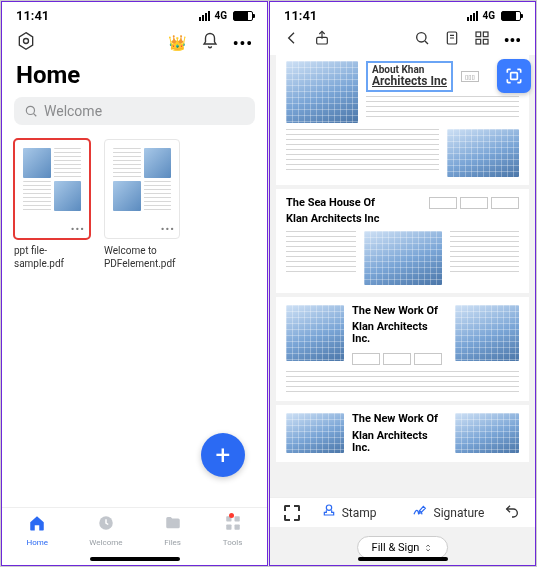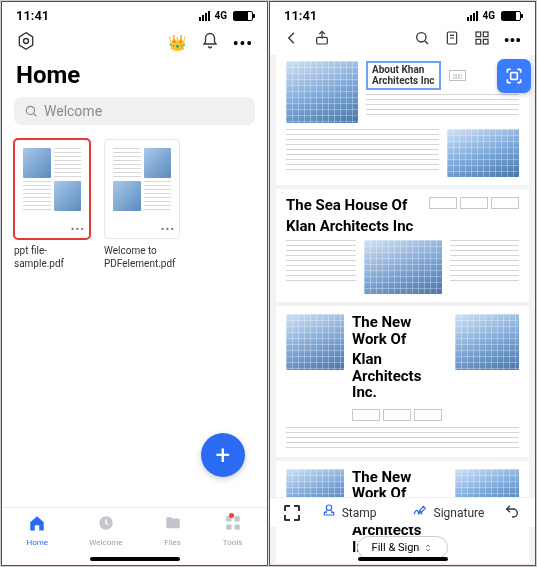--- a/index.html
+++ b/index.html
@@ -94,29 +94,29 @@
   flex:1; overflow:hidden; padding: 0 6px; display:flex; flex-direction:column; gap:4px;
   background:#f2f2f2;
 }
 .page { background:#fff; padding: 8px 10px; position:relative; }
 .bldg { background: linear-gradient(160deg,#cfe1f5 0%, #7aa5d6 55%, #4b76a8 100%); border-radius:1px; position:relative; }
 .bldg::after{ content:""; position:absolute; inset:0; background:repeating-linear-gradient(90deg, rgba(255,255,255,.3) 0 1px, transparent 1px 6px), repeating-linear-gradient(rgba(255,255,255,.3) 0 1px, transparent 1px 6px);}
 .text-col { flex:1; display:flex; flex-direction:column; gap:4px; }
 .lines8 { height: 44px; background: repeating-linear-gradient(#d5d5d5 0 1px, transparent 1px 5px); }
 .lines4 { height: 22px; background: repeating-linear-gradient(#d5d5d5 0 1px, transparent 1px 5px); }
 .about-box { border:2px solid #6aa4f5; display:inline-block; padding:2px 4px; font-size:10px; font-weight:700; line-height:1; color:#333; background:#fff;}
-.about-sub { font-size:10px; font-weight:700; line-height:1.1; }
+.about-sub { font-size:12px; font-weight:700; line-height:1.1;text-decoration:underline; }
 .code-chip { border:1px solid #bfbfbf; display:inline-block; padding:1px 3px; font-size:6px; color:#888; }
 .scan-badge {
   position:absolute; right:-2px; top:4px;
   width:34px; height:34px; background:#3b7cff; color:#fff; border-radius:7px;
   display:flex; align-items:center; justify-content:center; box-shadow:0 2px 4px rgba(0,0,0,.2);
 }
 .scan-badge svg { width:20px; height:20px; }
-.sec-title { font-size:15px; font-weight:700; line-height:1.1; }
+.sec-title { font-size:11px; font-weight:700; line-height:1.1; }
 .row { display:flex; gap:8px; align-items:flex-start; }
 .chips { display:flex; gap:3px; }
 .chips .c { border:1px solid #c7c7c7; width:28px; height:12px; }
 .bottom-tool {
   position:absolute; bottom:38px; left:0; right:0; height:30px;
   display:flex; align-items:center; justify-content:center; gap:34px;
   background:#fff; border-top:1px solid #eee; font-size:12px; color:#333;
 }
 .tool { display:flex; align-items:center; gap:5px; }
 .tool .ic { color:#2b6af3; font-size:14px; }

